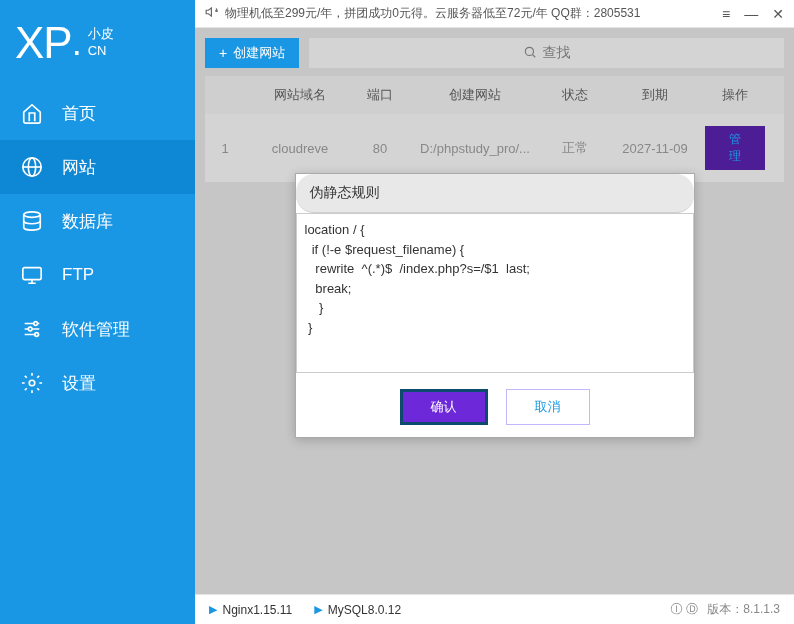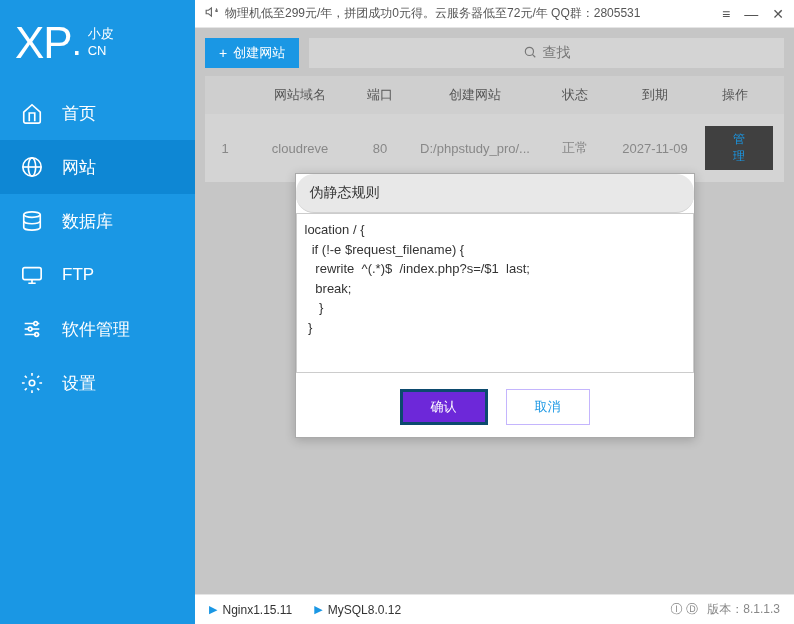--- a/index.html
+++ b/index.html
@@ -32,21 +32,21 @@
     
     .table-header { display: flex; background: #cfcfcf; padding: 10px 0; font-size: 13px; color: #555; }
     .table-row { display: flex; background: #d4d4d4; padding: 12px 0; font-size: 13px; color: #888; align-items: center;}
     .col-num { width: 40px; text-align: center; }
     .col-domain { width: 110px; text-align: center; }
     .col-port { width: 50px; text-align: center; }
     .col-path { width: 140px; text-align: center; }
     .col-status { width: 60px; text-align: center; }
     .col-expire { width: 100px; text-align: center; }
     .col-action { width: 60px; text-align: center; }
-    .btn-manage { color: #1a97e4; background: #404040; padding: 5px 28px; font-size: 12px; border: none; cursor:pointer;}
+    .btn-manage { color: #1a97e4; background: #4c1d95; padding: 5px 20px; font-size: 12px; border: none; cursor:pointer;}
     
     .overlay { position: absolute; top: 0; left: 0; right: 0; bottom: 0; display: flex; justify-content: center; padding-top: 145px; }
     .dialog { width: 400px; background: #fff; border: 1px solid #aaa; box-shadow: 0 2px 10px rgba(0,0,0,0.2); height: fit-content; }
     .dialog-header { background: #e8e8e8; padding: 10px 14px; font-size: 14px; color: #333; border-bottom: 1px solid #d0d0d0; border-radius: 18px;}
     .dialog-body { }
     .dialog-textarea { width: 100%; height: 160px; border: 1px solid #ccc; padding: 6px 8px; font-size: 13px; font-family: "Microsoft YaHei", Arial; color: #333; resize: none; white-space: pre; line-height: 1.5;}
     .dialog-footer { padding: 12px; display: flex; justify-content: center; gap: 18px; }
     .btn-confirm { background: #6d28d9; color: #fff; border: 3px solid #0c4a6e; padding: 6px 28px; font-size: 13px; cursor: pointer; }
     .btn-cancel { background: #fff; color: #1a97e4; border: 1px solid #c4b5fd; padding: 6px 28px; font-size: 13px; cursor: pointer; }
     

